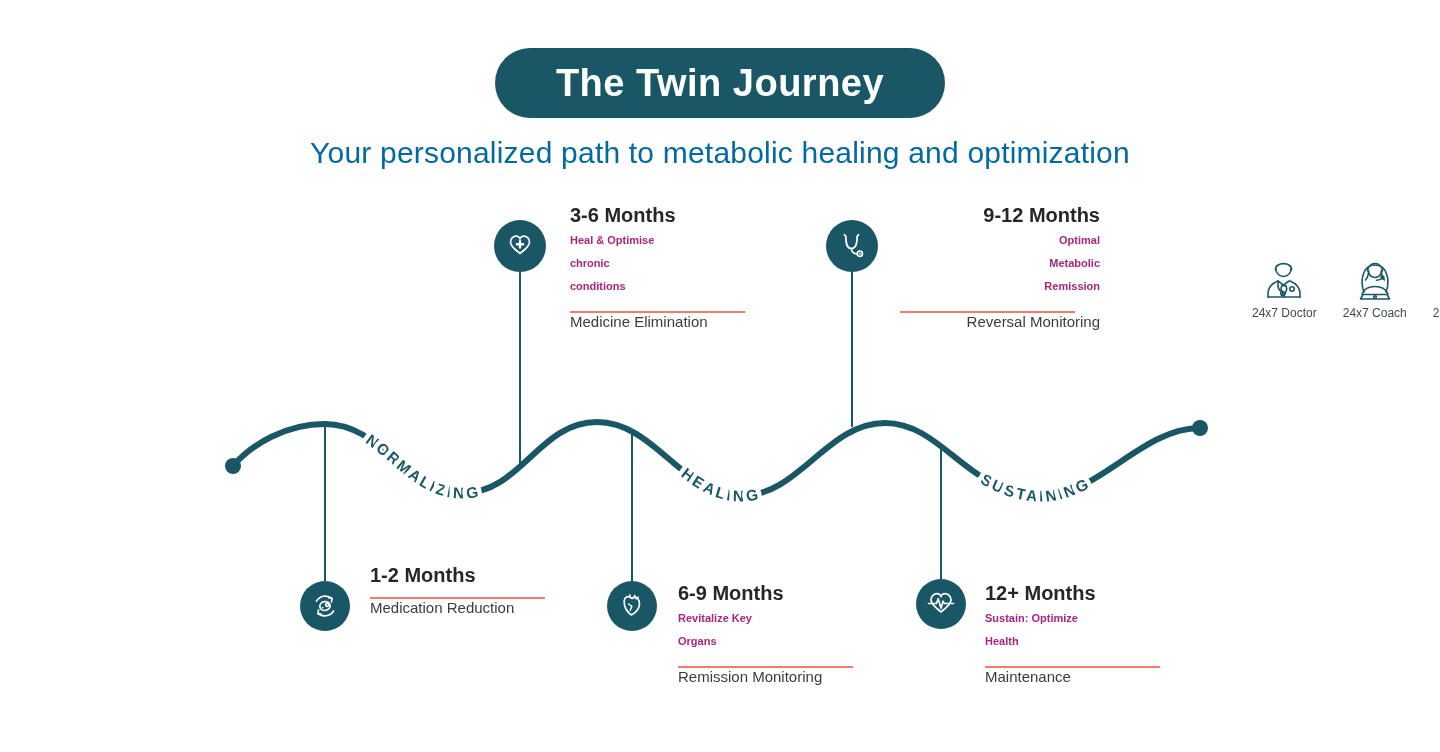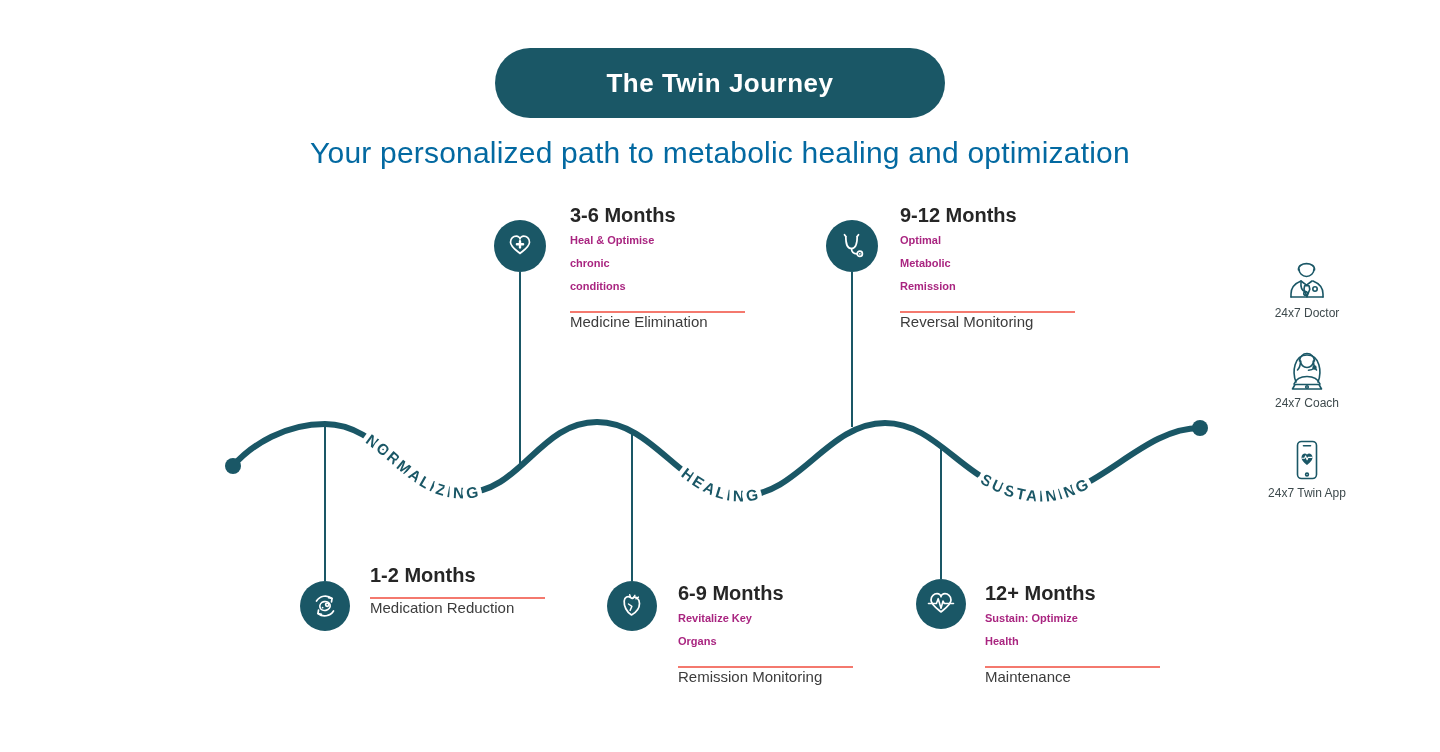--- a/index.html
+++ b/index.html
@@ -19,21 +19,21 @@
     overflow:hidden;
   }
   .title-pill{
     position:absolute;left:495px;top:48px;
     width:450px;height:70px;
     background:var(--teal);
     border-radius:36px;
     display:flex;align-items:center;justify-content:center;
   }
   .title-pill span{
-    color:#fff;font-size:26px;font-weight:700;letter-spacing:.5px;
+    color:#fff;font-size:38px;font-weight:700;letter-spacing:.5px;
   }
   .subtitle{
     position:absolute;left:0;top:136px;width:1440px;
     text-align:center;
     font-size:30px;font-weight:500;color:#0369a1;letter-spacing:.2px;
   }
   .wave-svg{position:absolute;left:0;top:0;}
   .phase-label{
     font-size:15.5px;font-weight:700;letter-spacing:1.8px;
     fill:var(--teal);
@@ -44,21 +44,21 @@
   .m-period{font-size:20px;font-weight:700;color:var(--dark);line-height:18px;}
   .m-title{
     margin-top:5px;
     font-size:11px;font-weight:700;color:var(--magenta);
     line-height:23px;white-space:pre-line;
   }
   .m-rule{width:175px;height:2px;background:var(--salmon);margin-top:13px;}
   .m-sub{font-size:15px;font-weight:500;color:var(--sub);}
   .support-col{
     position:absolute;left:1252px;top:256px;width:110px;
-    display:flex;flex-direction:column;align-items:center;gap:26px;
+    display:flex;align-items:center;gap:26px;
   }
   .support-item{display:flex;flex-direction:column;align-items:center;}
   .support-label{margin-top:2px;font-size:12px;color:#3e4a4d;white-space:nowrap;}
   .support-item svg{stroke:var(--teal);fill:none;stroke-width:1.6;stroke-linecap:round;stroke-linejoin:round;}
 </style>
 </head>
 <body>
 
 <div class="stage">
 
@@ -154,21 +154,21 @@
   </div>
 
   <div class="milestone" style="left:678px;top:584px;">
     <div class="m-period">6-9 Months</div>
     <div class="m-title">Revitalize Key
 Organs</div>
     <div class="m-rule"></div>
     <div class="m-sub">Remission Monitoring</div>
   </div>
 
-  <div class="milestone" style="left:900px;top:206px;">
+  <div class="milestone" style="left:900px;top:206px;text-align:right;">
     <div class="m-period">9-12 Months</div>
     <div class="m-title">Optimal
 Metabolic
 Remission</div>
     <div class="m-rule"></div>
     <div class="m-sub">Reversal Monitoring</div>
   </div>
 
   <div class="milestone" style="left:985px;top:584px;">
     <div class="m-period">12+ Months</div>

